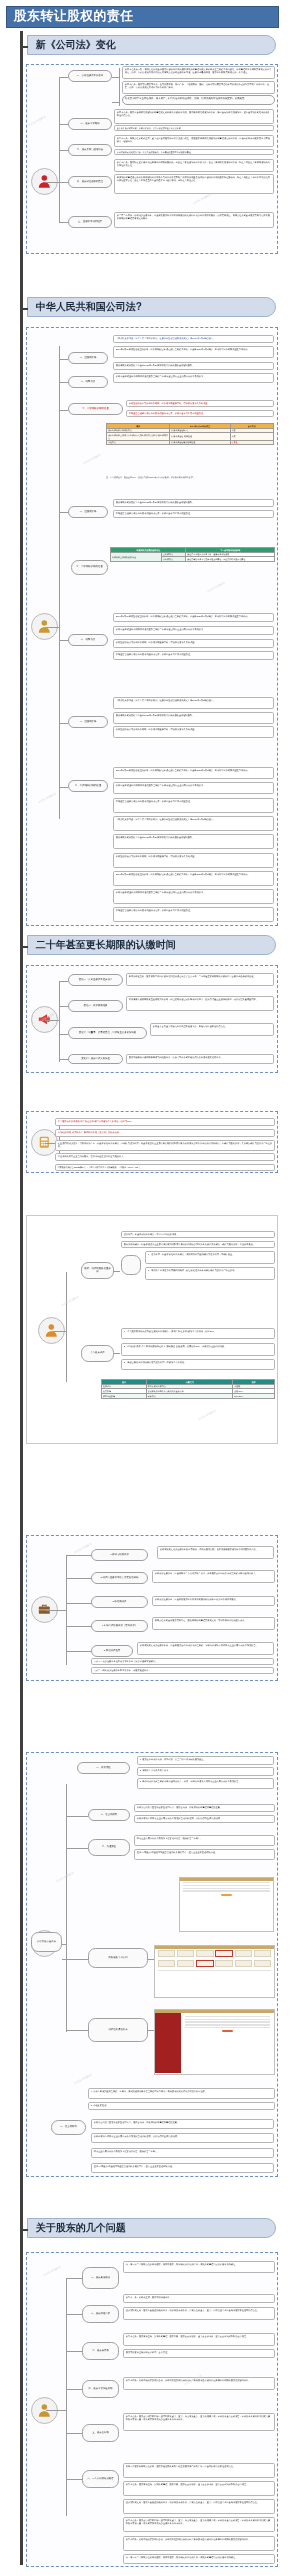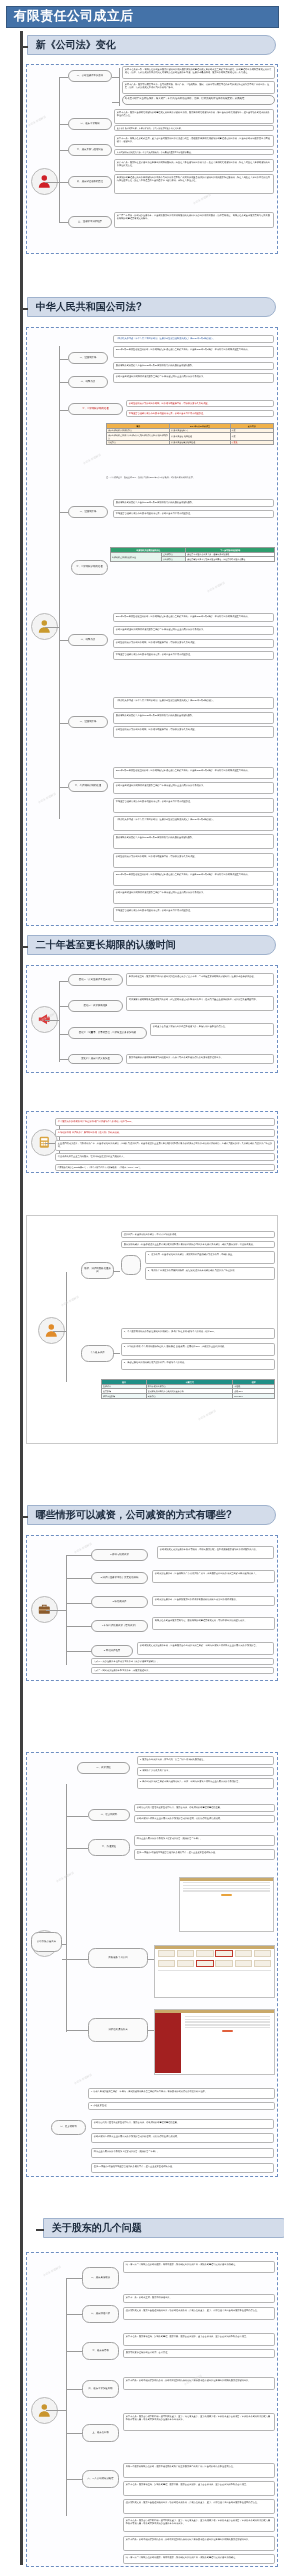--- a/index.html
+++ b/index.html
@@ -108,21 +108,21 @@
   .wm {
     position:absolute; font-size:2.7px; color:#d8d8d8;
     transform:rotate(-28deg); white-space:nowrap; pointer-events:none;
   }
 </style>
 </head>
 <body>
 
 <div id="page">
 
-  <div class="titlebar">有限责任公司成立后</div>
+  <div class="titlebar">股东转让股权的责任</div>
 
   <div class="spine" style="top:31px;height:2534px;"></div>
 
   <div class="sec-head" style="top:35px;">新《公司法》变化</div>
   <div class="sec-body" style="top:64px;height:190px;"></div>
   <div class="rootnode" style="left:31px;top:168px;">
     <svg width="14.6" height="14.6" viewBox="0 0 16 16">
       <circle cx="8" cy="4.5" r="3" fill="#cf2027"></circle>
         <path d="M2 15c0-3.6 2.7-6 6-6s6 2.4 6 6z" fill="#cf2027"></path>
     </svg>
@@ -366,21 +366,20 @@
       <tr>
         <td>资产转让所得</td>
         <td>剩余部分</td>
         <td>25%/20%</td>
       </tr>
     </tbody>
   </table>
   <div class="wm" style="left:60px;top:1299px;">公司法·新规解读</div>
   <div class="wm" style="left:197px;top:1413px;">公司法·新规解读</div>
 
-  <div class="sec-head" style="top:1505px;">哪些情形可以减资，公司减资的方式有哪些?</div>
   <div class="sec-body" style="top:1535px;height:146px;"></div>
   <div class="rootnode" style="left:31px;top:1596px;">
     <svg width="14.6" height="14.6" viewBox="0 0 16 16">
       <rect x="2" y="5" width="12" height="8" rx="1" fill="#8a5a2b"></rect>
       <path d="M6 5V3.6h4V5" stroke="#8a5a2b" stroke-width="1.2" fill="none"></path>
       <rect x="2" y="8" width="12" height="1.2" fill="#cfa878"></rect>
     </svg>
   </div>
   <div class="vbar" style="left:66px;top:1555px;height:110px;"></div>
   <div class="hbar" style="left:46px;top:1610px;width:20px;"></div>
@@ -495,21 +494,21 @@
   <div class="nb" style="left:88px;top:2088px;width:187px;height:11px;">4. 债权人自接到通知之日起三十日内，未接到通知的自公告之日起四十五日内，有权要求公司清偿债务或提供相应担保。</div>
   <div class="nb" style="left:88px;top:2102px;width:187px;height:8.2px;">5. 办理变更登记。</div>
   <div class="nb lvl1 pillbig" style="left:51px;top:2120px;width:35px;height:14.6px;">二、提交的材料</div>
   <div class="nb" style="left:91px;top:2119px;width:183px;height:10px;">公司法定代表人签署的变更登记申请书、股东会决议、修改后的公司章程或章程修正案。</div>
   <div class="nb" style="left:91px;top:2133px;width:183px;height:10px;">公司在报纸上或国家企业信用信息公示系统公告减资的证明、债务清偿或担保情况说明。</div>
   <div class="nb" style="left:91px;top:2148px;width:183px;height:10px;">国家企业信用信息公示系统线上提交减资公告（免费公告二十日）。</div>
   <div class="nb" style="left:91px;top:2163px;width:183px;height:10px;">登录"一网通办"或当地市场监督管理局政务服务平台，进入企业变更登记模块办理。</div>
   <div class="wm" style="left:55px;top:1875px;">公司法·新规解读</div>
   <div class="wm" style="left:73px;top:2077px;">公司法·新规解读</div>
 
-  <div class="sec-head" style="top:2218px;margin-left:16px;">关于股东的几个问题</div>
+  <div class="sec-head" style="top:2218px;">关于股东的几个问题</div>
   <div class="sec-body" style="top:2252px;height:315px;"></div>
   <div class="rootnode" style="left:31px;top:2397px;">
     <svg width="14.6" height="14.6" viewBox="0 0 16 16">
       <circle cx="8" cy="4.5" r="3" fill="#c9952e"></circle>
         <path d="M2 15c0-3.6 2.7-6 6-6s6 2.4 6 6z" fill="#c9952e"></path>
     </svg>
   </div>
   <div class="vbar" style="left:66px;top:2278px;height:238px;"></div>
   <div class="hbar" style="left:46px;top:2410px;width:20px;"></div>
 

